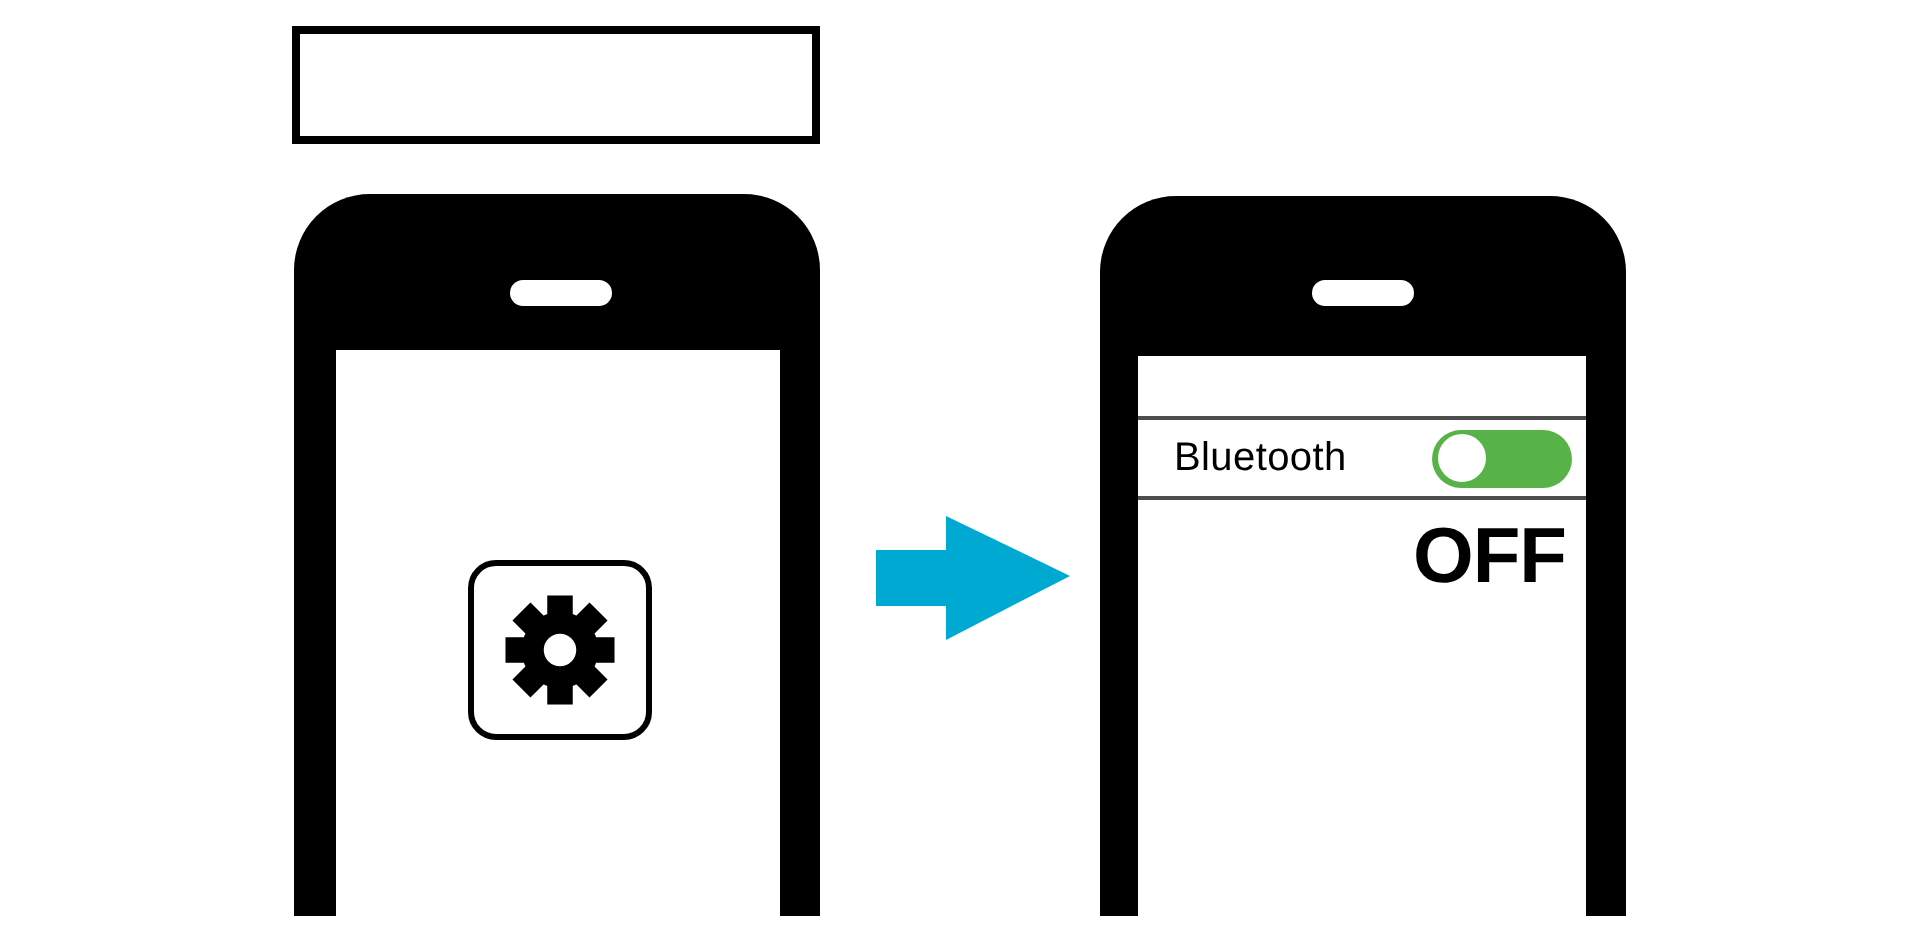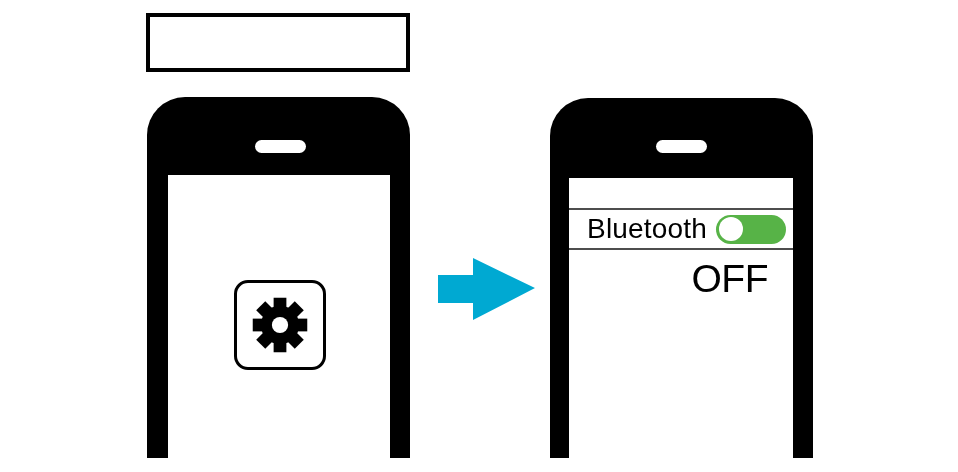--- a/index.html
+++ b/index.html
@@ -82,44 +82,44 @@
   }
   .bt-row {
     height: 38px;
     border-bottom: 2px solid #4d4d4d;
     display: flex;
     align-items: center;
     justify-content: space-between;
     padding: 0 7px 0 18px;
   }
   .bt-label {
-    font-size: 28px;
+    font-size: 20px;
     color: #000;
     letter-spacing: 0.2px;
   }
   .toggle {
     position: relative;
     width: 70px; height: 29px;
     border-radius: 15px;
     cursor: pointer;
     flex: 0 0 auto;
   }
   .toggle .knob {
     position: absolute;
     left: 3px; top: 2.5px;
     width: 24px; height: 24px;
     border-radius: 50%;
     background: #fff;
   }
   .off-text {
     margin-top: 9px;
-    padding-right: 25px;
+    padding-right: 10px;
     text-align: right;
     font-size: 39px;
-    font-weight: normal;
+    font-weight: bold;
     letter-spacing: -0.5px;
     color: #000;
     line-height: 1;
   }
 </style>
 </head>
 <body>
 
 <div class="canvas">
 

